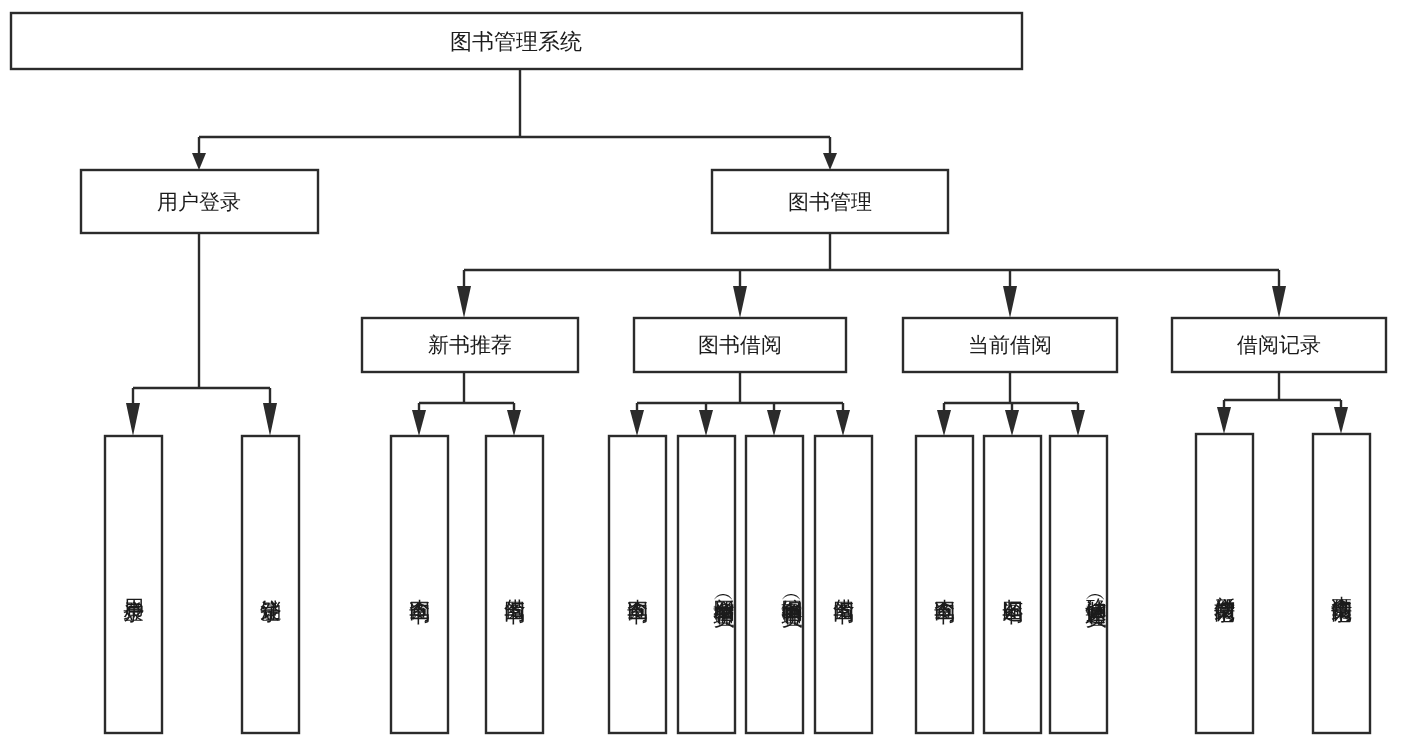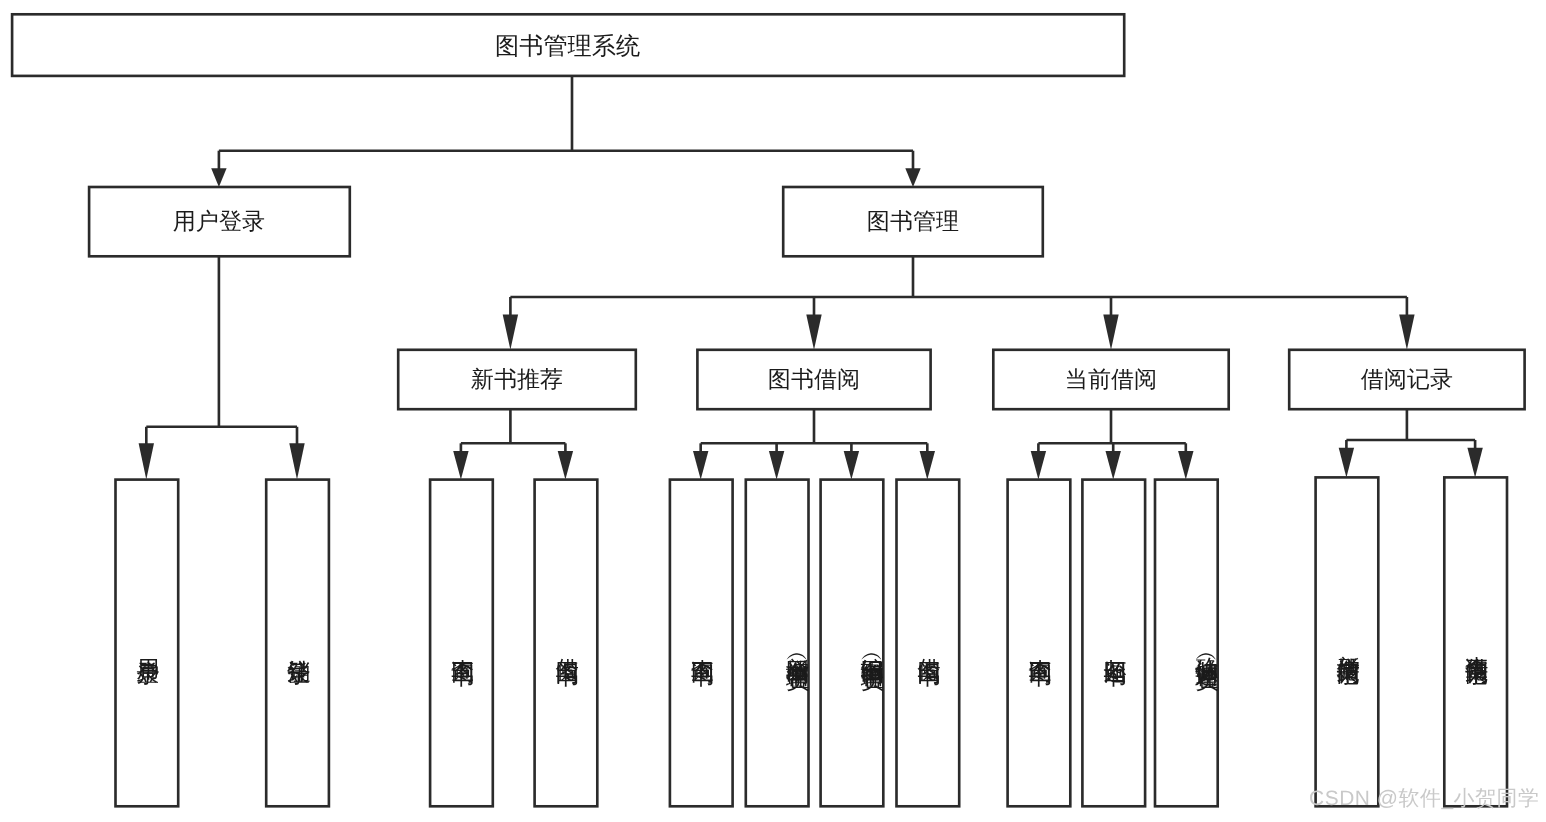--- a/index.html
+++ b/index.html
@@ -214,15 +214,14 @@
   <div class="vert-label" style="left:746px; top:443px; width:57px; height:290px;">编辑图书（管理员）</div>
   <div class="vert-label centered" style="left:815px; top:436px; width:57px; height:297px;">借阅图书</div>
 
   <div class="vert-label centered" style="left:916px; top:436px; width:57px; height:297px;">查询图书</div>
   <div class="vert-label centered" style="left:984px; top:436px; width:57px; height:297px;">归还图书</div>
   <div class="vert-label" style="left:1050px; top:443px; width:57px; height:290px;">确认归还（管理员）</div>
 
   <div class="vert-label centered" style="left:1196px; top:434px; width:57px; height:299px;">新增借阅记录</div>
   <div class="vert-label centered" style="left:1313px; top:434px; width:57px; height:299px;">查询借阅记录</div>
 
-  <div class="watermark" style="left:1190px; top:713px;">CSDN @软件_小贺同学</div>
 
 </div>
 
 </body></html>

